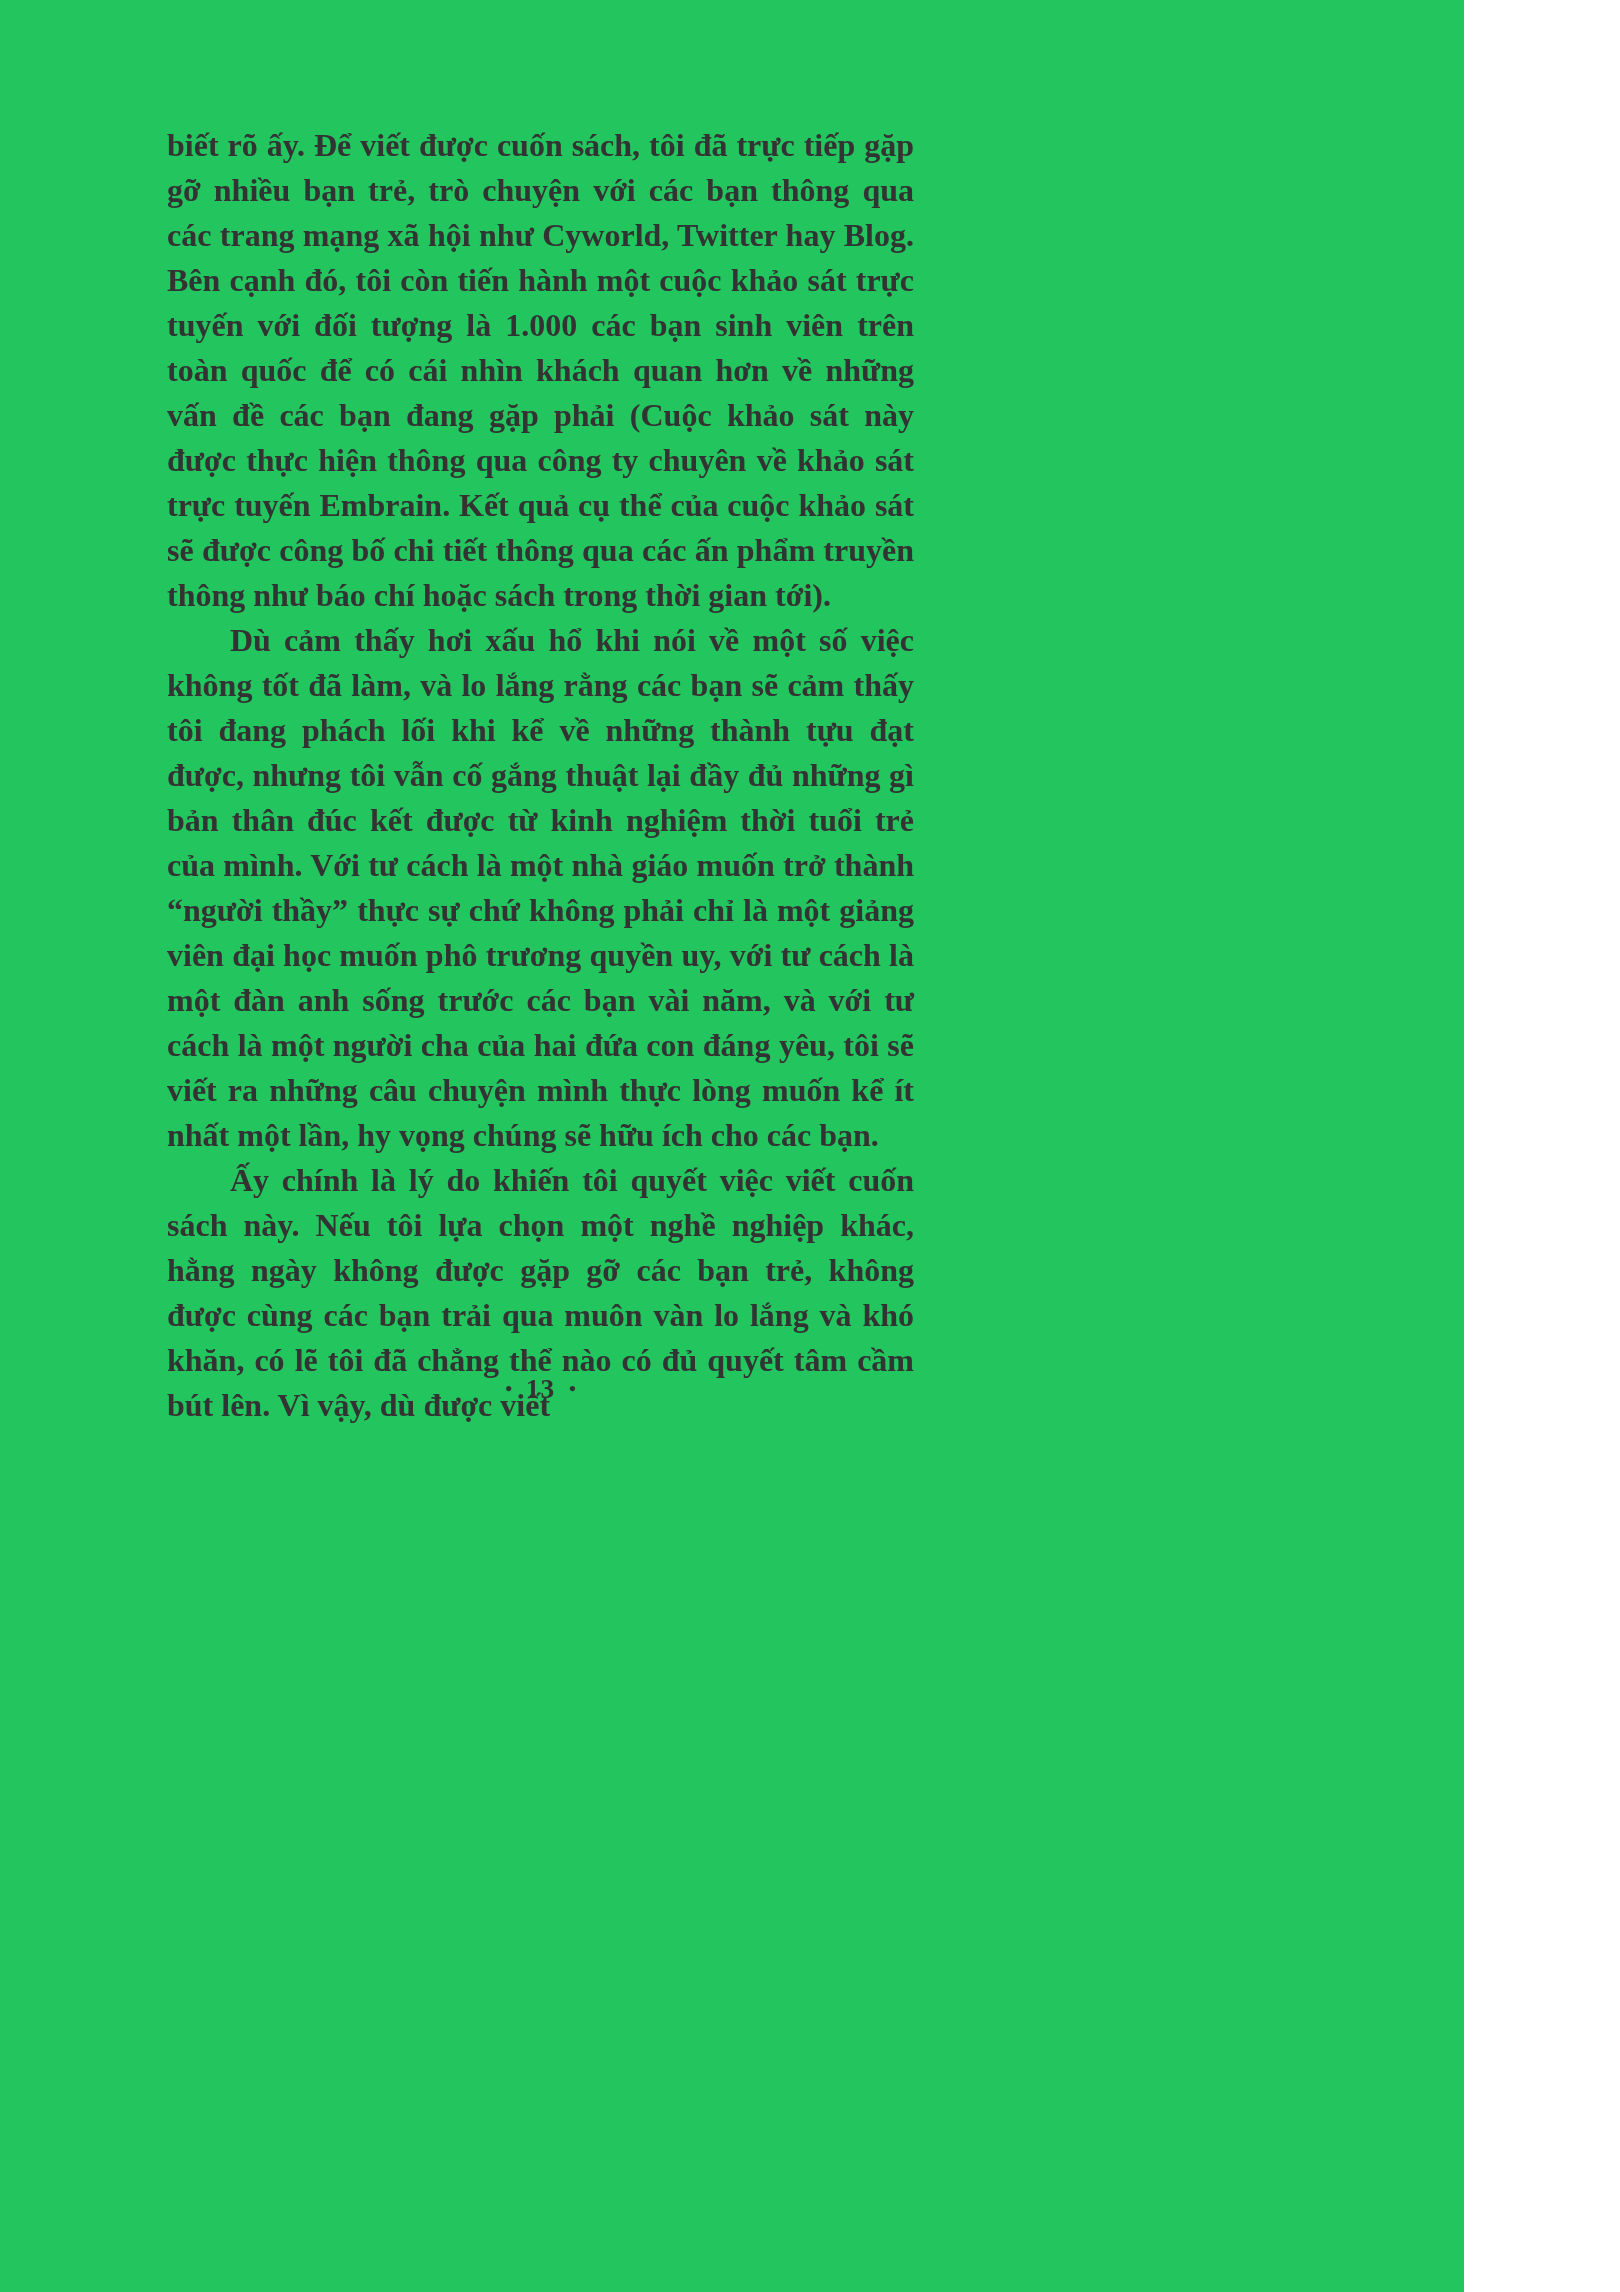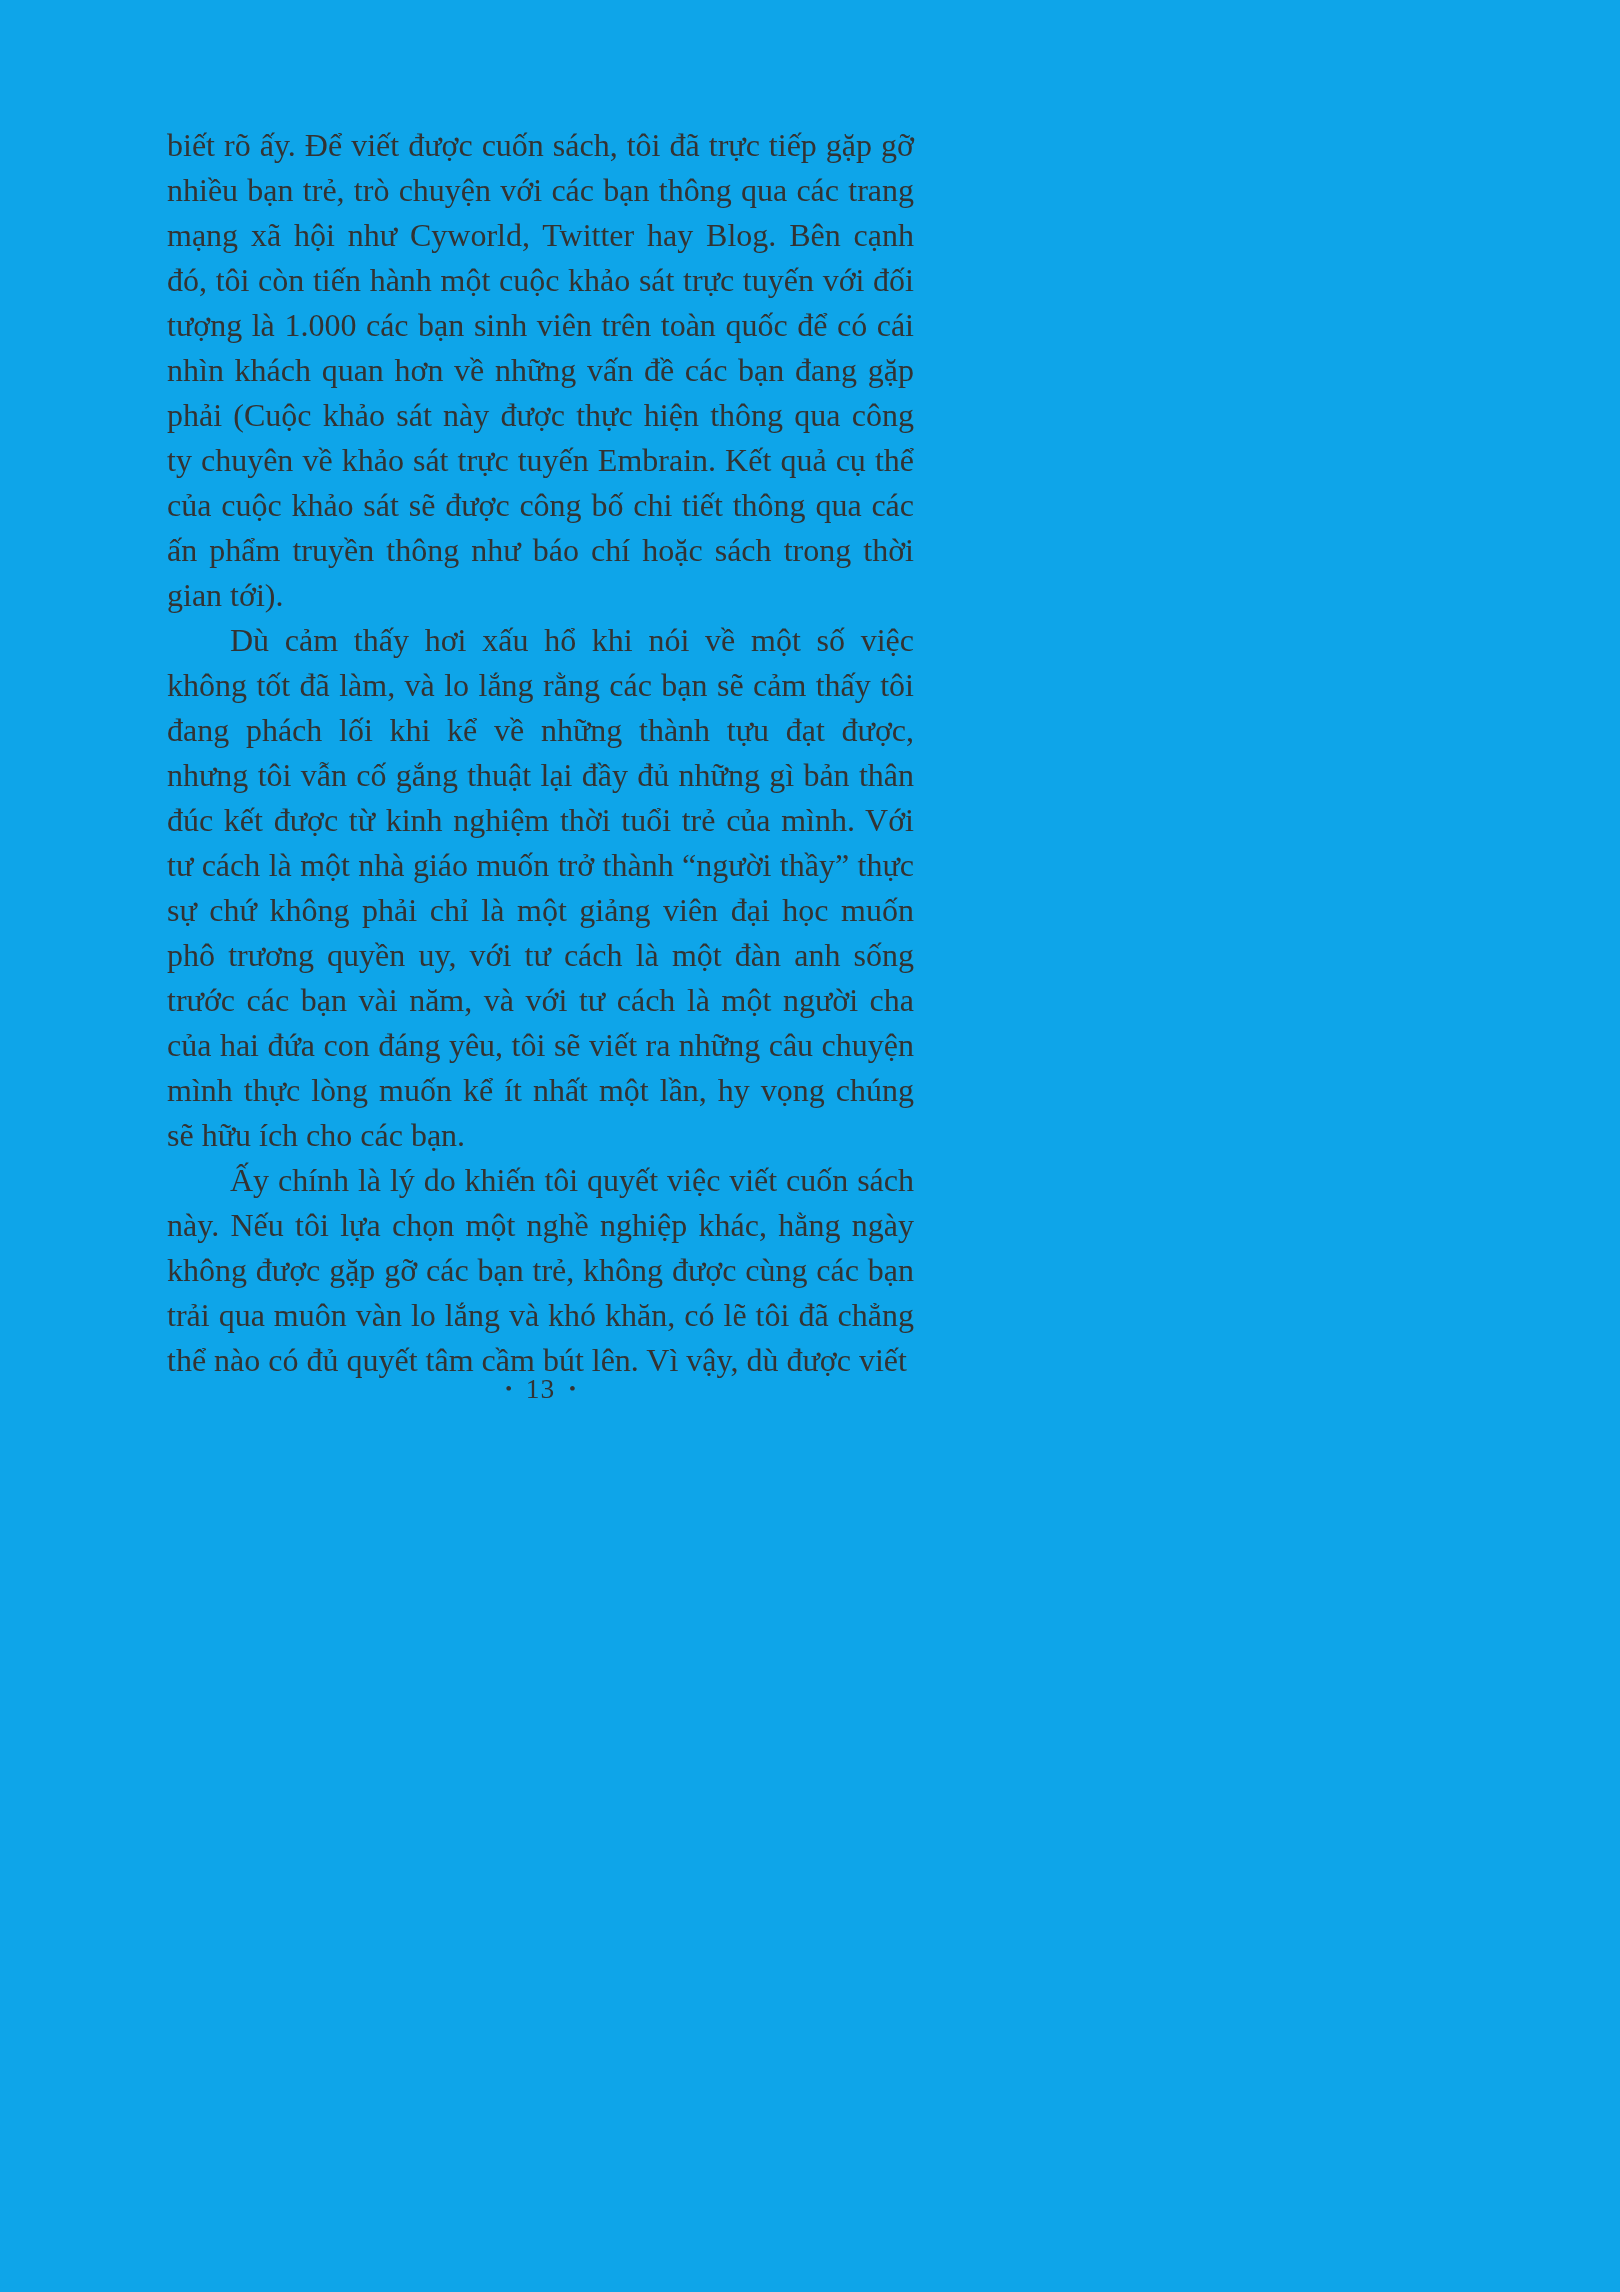--- a/index.html
+++ b/index.html
@@ -7,24 +7,25 @@
       padding: 0;
     }
     body {
       width: 1620px;
       height: 2293px;
       background: #ffffff;
       font-family: "Liberation Serif", serif;
     }
     .page {
       position: relative;
-      width: 1620px;
+      width: 1464px;
       height: 2293px;
-      background: #0ea5e9;
+      background: #22c55e;
       overflow: hidden;
+      font-weight: bold;
     }
     .text-block {
       position: absolute;
       left: 167px;
       top: 123px;
       width: 747px;
       color: #333333;
       font-size: 32px;
       line-height: 45px;
       text-align: justify;

